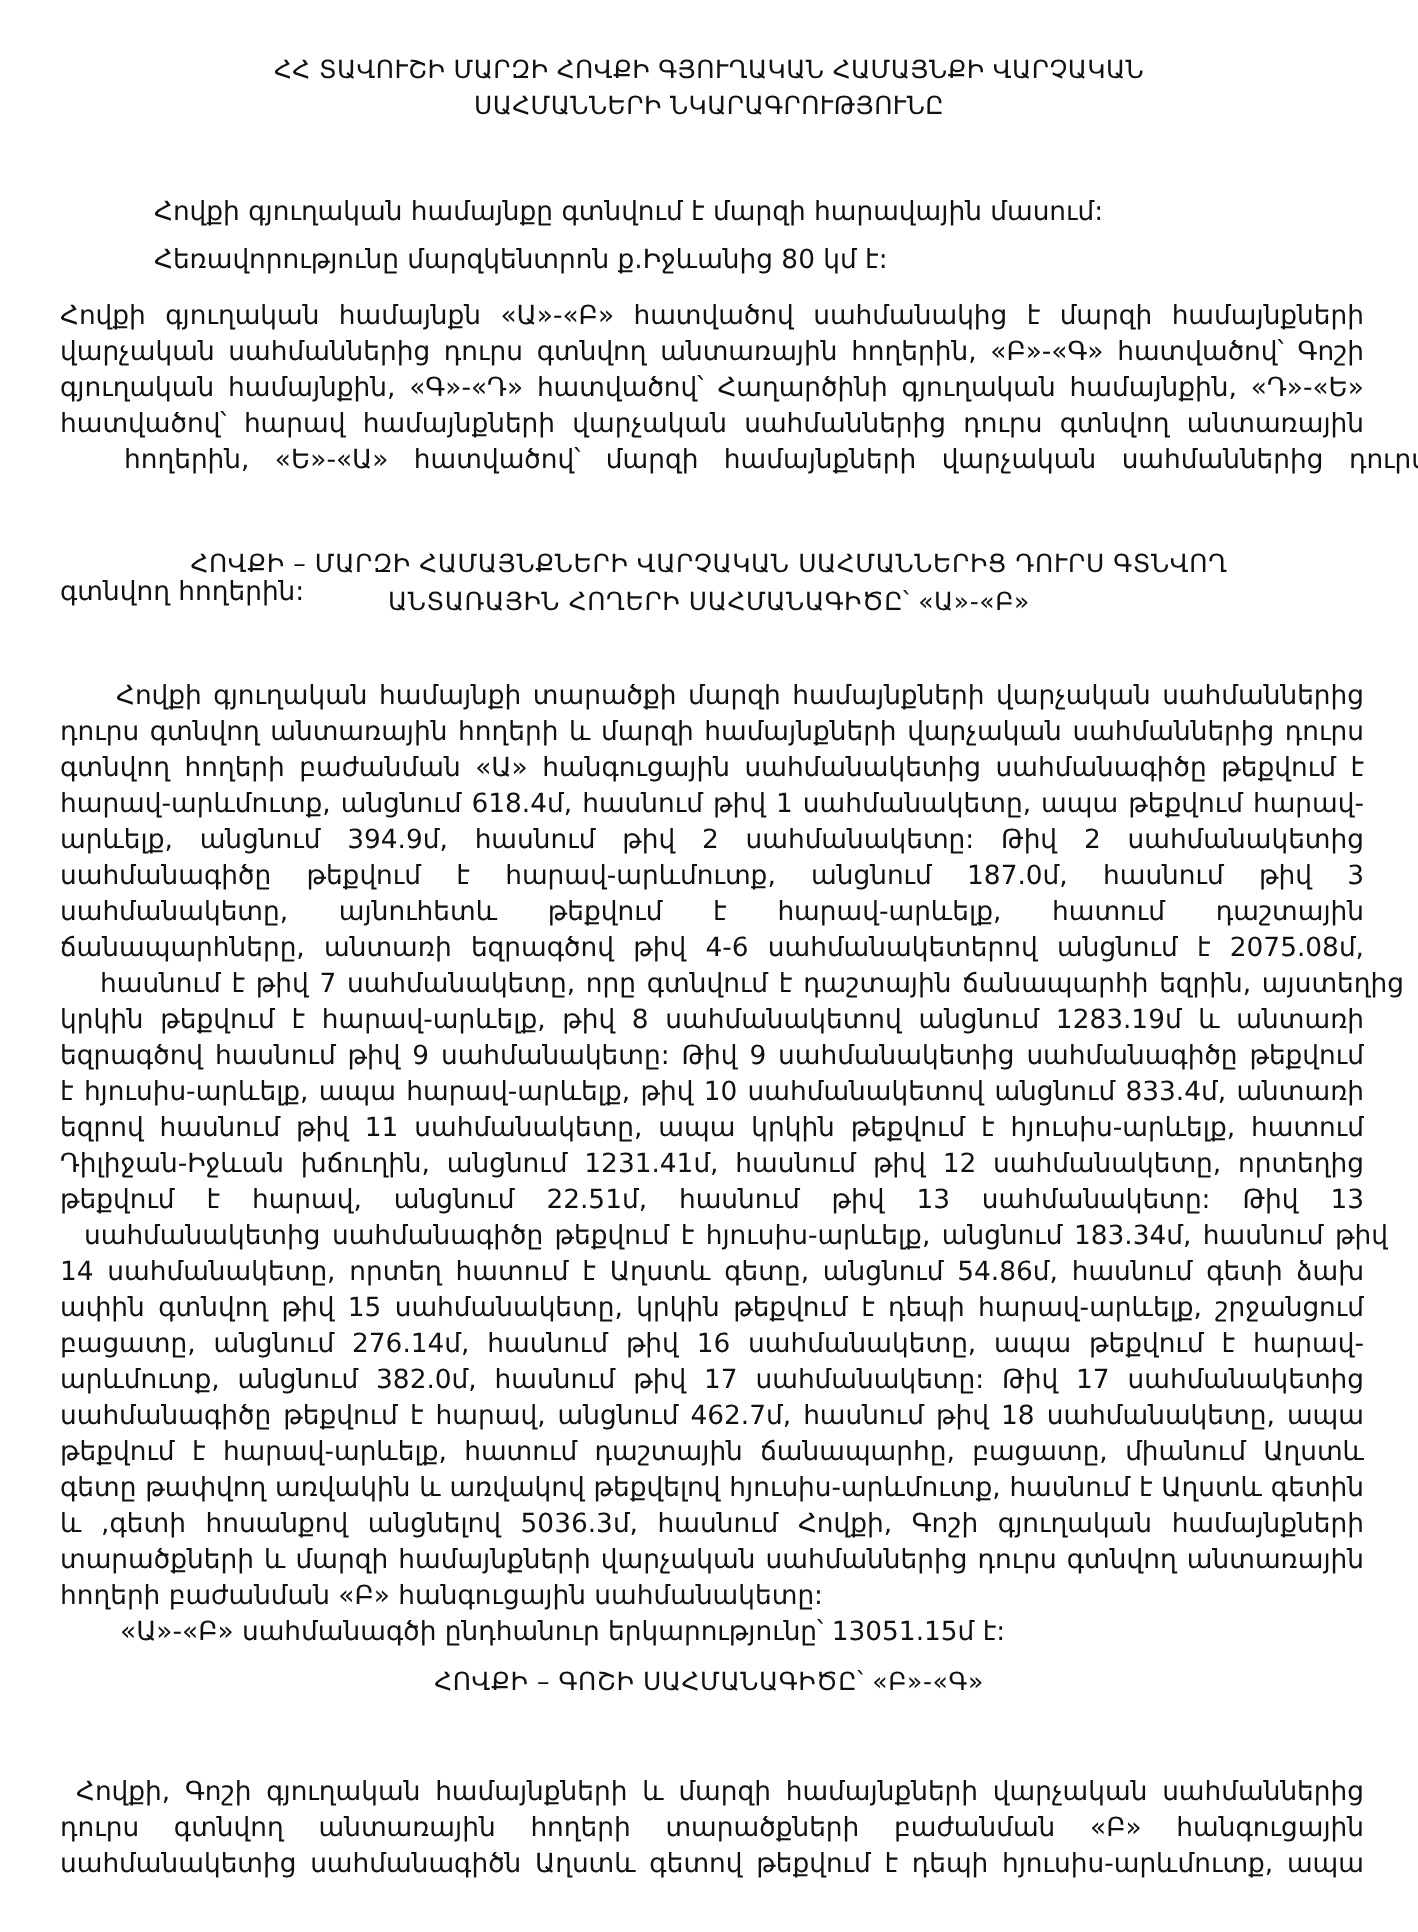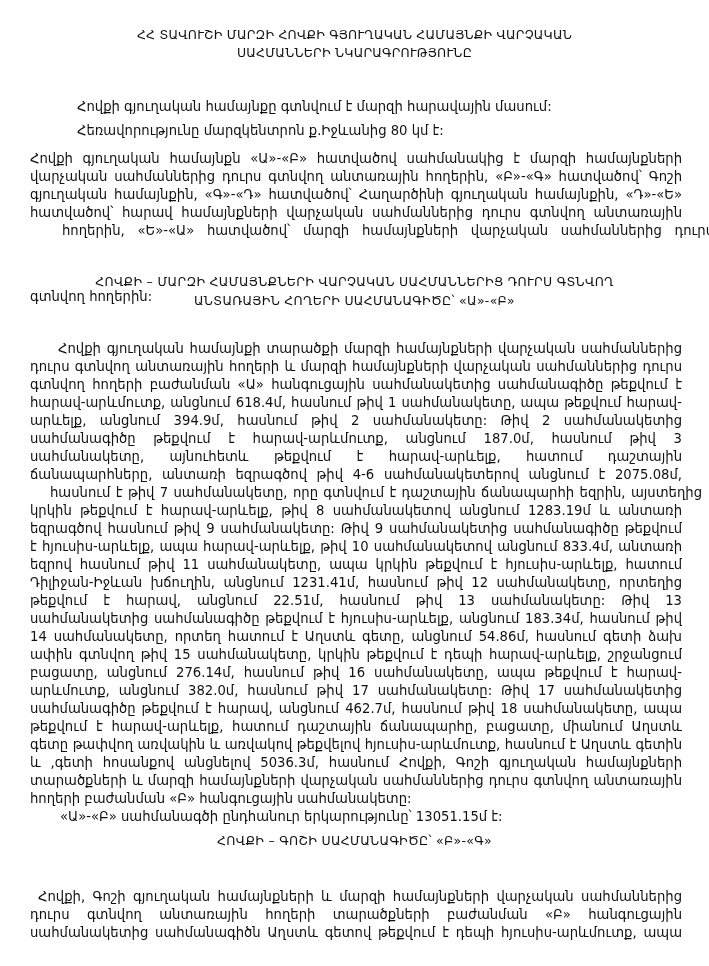--- a/index.html
+++ b/index.html
@@ -89,21 +89,21 @@
     <div class="just" style="top:430px;">սահմանագիծը թեքվում է հարավ-արևմուտք, անցնում 187.0մ, հասնում թիվ 3</div>
     <div class="just" style="top:448px;">սահմանակետը, այնուհետև թեքվում է հարավ-արևելք, հատում դաշտային</div>
     <div class="just" style="top:466px;">ճանապարհները, անտառի եզրագծով թիվ 4-6 սահմանակետերով անցնում է 2075.08մ,</div>
     <div class="just" style="top:484px;margin-left:20px;">հասնում է  թիվ 7 սահմանակետը, որը գտնվում է դաշտային ճանապարհի եզրին, այստեղից</div>
     <div class="just" style="top:502px;">կրկին թեքվում է հարավ-արևելք, թիվ  8 սահմանակետով անցնում 1283.19մ և անտառի</div>
     <div class="just" style="top:520px;">եզրագծով հասնում թիվ 9 սահմանակետը: Թիվ 9 սահմանակետից սահմանագիծը թեքվում</div>
     <div class="just" style="top:538px;">է հյուսիս-արևելք, ապա հարավ-արևելք, թիվ 10 սահմանակետով անցնում 833.4մ, անտառի</div>
     <div class="just" style="top:556px;">եզրով հասնում թիվ 11 սահմանակետը, ապա կրկին թեքվում է հյուսիս-արևելք, հատում</div>
     <div class="just" style="top:574px;">Դիլիջան-Իջևան խճուղին, անցնում 1231.41մ, հասնում թիվ 12 սահմանակետը, որտեղից</div>
     <div class="just" style="top:592px;">թեքվում է հարավ, անցնում 22.51մ, հասնում թիվ 13 սահմանակետը: Թիվ 13</div>
-    <div class="just" style="top:610px;">սահմանակետից սահմանագիծը թեքվում է հյուսիս-արևելք, անցնում 183.34մ, հասնում թիվ</div>
+    <div class="just" style="top:610px;margin-left:12px;">սահմանակետից սահմանագիծը թեքվում է հյուսիս-արևելք, անցնում 183.34մ, հասնում թիվ</div>
     <div class="just" style="top:628px;">14 սահմանակետը, որտեղ հատում է Աղստև գետը, անցնում 54.86մ, հասնում գետի ձախ</div>
     <div class="just" style="top:646px;">ափին գտնվող թիվ 15 սահմանակետը, կրկին թեքվում է դեպի հարավ-արևելք, շրջանցում</div>
     <div class="just" style="top:664px;">բացատը, անցնում 276.14մ, հասնում թիվ 16 սահմանակետը, ապա թեքվում է հարավ-</div>
     <div class="just" style="top:682px;">արևմուտք, անցնում 382.0մ, հասնում թիվ 17 սահմանակետը: Թիվ 17 սահմանակետից</div>
     <div class="just" style="top:700px;">սահմանագիծը թեքվում է հարավ, անցնում 462.7մ, հասնում թիվ 18 սահմանակետը, ապա</div>
     <div class="just" style="top:718px;">թեքվում է հարավ-արևելք, հատում դաշտային ճանապարհը, բացատը, միանում Աղստև</div>
     <div class="just" style="top:736px;">գետը թափվող առվակին և առվակով թեքվելով հյուսիս-արևմուտք, հասնում է Աղստև գետին</div>
     <div class="just" style="top:754px;">և ,գետի հոսանքով անցնելով 5036.3մ, հասնում Հովքի, Գոշի գյուղական համայնքների</div>
     <div class="just" style="top:772px;">տարածքների և մարզի համայնքների վարչական սահմաններից դուրս գտնվող անտառային</div>
     <div class="just last" style="top:790px;">հողերի բաժանման «Բ» հանգուցային սահմանակետը:</div>

